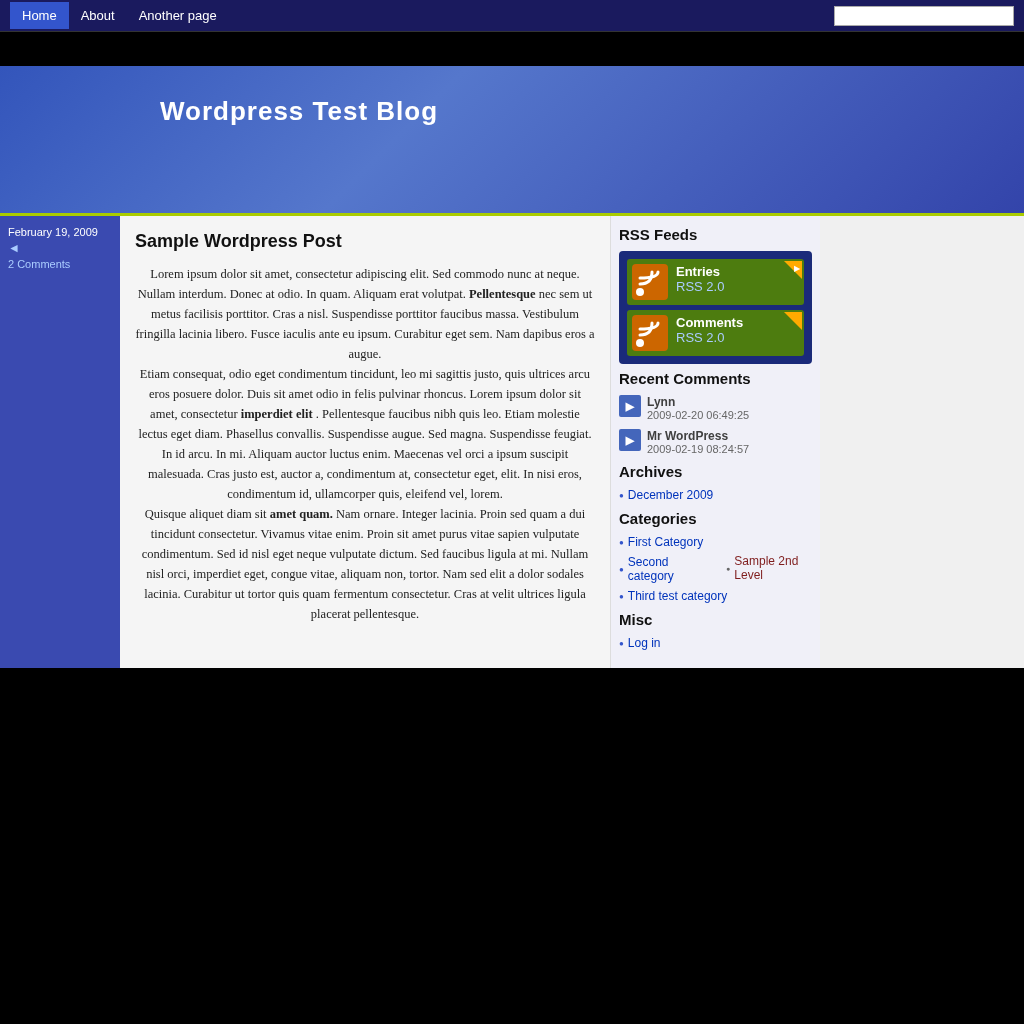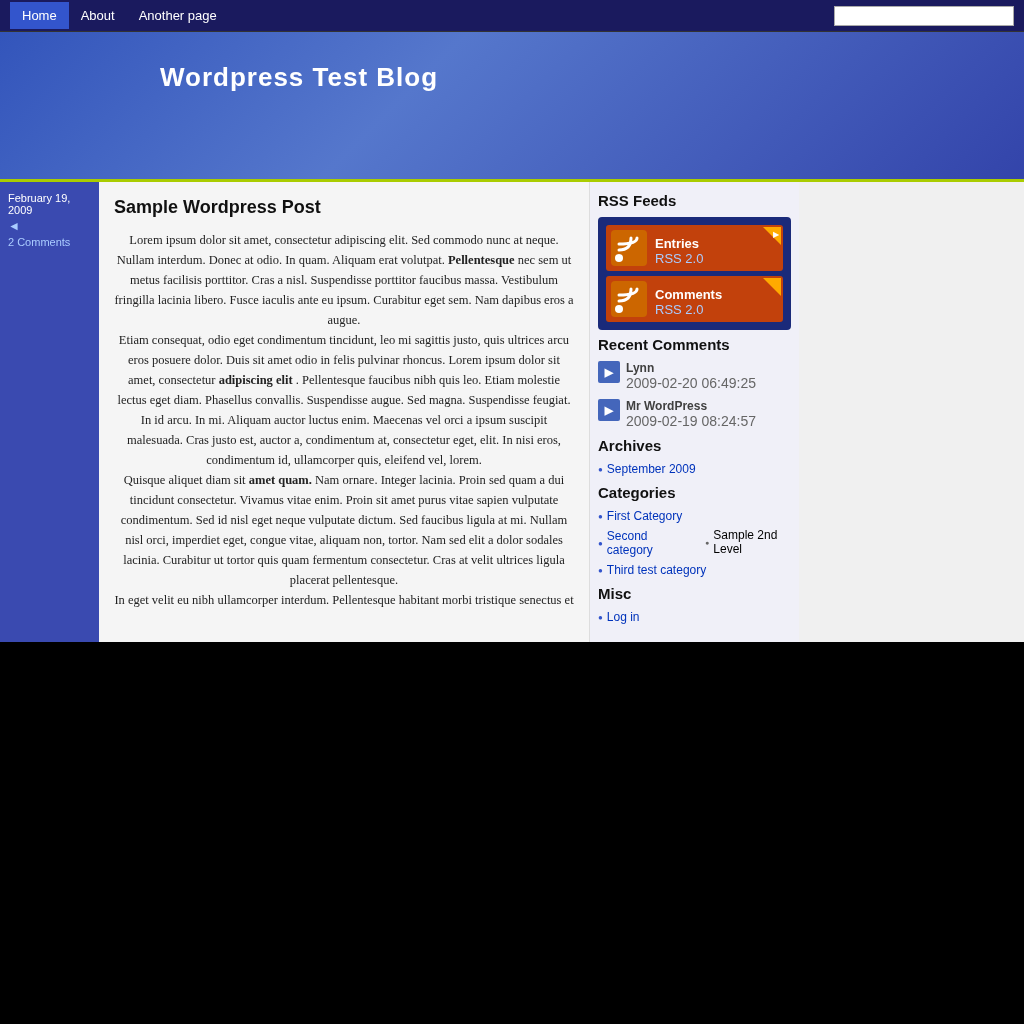--- a/index.html
+++ b/index.html
@@ -44,40 +44,41 @@
       background: #fff;
     }
 
     
     #header {
       background: linear-gradient(135deg, #3355bb 0%, #5577cc 40%, #3344aa 100%);
       padding: 30px 18px 30px 160px;
       min-height: 150px;
       border-bottom: 3px solid #aacc00;
       position: relative;
+      margin-top: 34px;
     }
     #site-title {
       color: #fff;
       font-size: 26px;
       font-family: Arial, sans-serif;
       font-weight: bold;
       letter-spacing: 1px;
     }
 
     
     #wrapper {
       display: flex;
       background: #f0f0f0;
       min-height: 450px;
       position: relative;
     }
 
     
     #date-sidebar {
-      width: 99px;
+      width: 120px;
       background: #3a4ab0;
       padding: 10px 8px;
       flex-shrink: 0;
     }
     .post-date {
       color: #fff;
       font-size: 11px;
       font-family: Arial, sans-serif;
       margin-bottom: 2px;
     }
@@ -142,24 +143,24 @@
 
     
     .rss-box {
       background: #1a2a7a;
       border-radius: 4px;
       padding: 8px;
       margin-bottom: 6px;
     }
     .rss-item {
       display: flex;
-      align-items: flex-end;
+      align-items: flex-start;
       gap: 8px;
       padding: 5px;
-      background: #c2410c;
+      background: #4d7c0f;
       border-radius: 3px;
       margin-bottom: 5px;
       position: relative;
     }
     .rss-item:last-child { margin-bottom: 0; }
     .rss-icon {
       width: 36px;
       height: 36px;
       flex-shrink: 0;
       position: relative;
@@ -195,21 +196,21 @@
       display: flex;
       align-items: center;
       justify-content: center;
       color: #fff;
       font-size: 11px;
       font-family: Arial, sans-serif;
       font-weight: bold;
     }
     .comment-info { font-family: Arial, sans-serif; font-size: 12px; }
     .comment-name { font-weight: bold; color: #404040; }
-    .comment-date { color: #666; font-size: 14px; }
+    .comment-date { color: #666; font-size: 11px; }
 
     
     .sidebar-list { list-style: none; padding: 0; margin: 0 0 8px 0; }
     .sidebar-list li {
       display: flex;
       align-items: center;
       gap: 4px;
       font-family: Arial, sans-serif;
       font-size: 12px;
       margin-bottom: 3px;
@@ -232,21 +233,21 @@
       font-family: Arial, sans-serif;
       font-size: 12px;
       margin-bottom: 2px;
     }
     .sub-list li::before {
       content: "●";
       color: #666;
       font-size: 7px;
       flex-shrink: 0;
     }
-    .sub-list a { color: #000000; text-decoration: none; }
+    .sub-list a { color: #7f1d1d; text-decoration: none; }
 
     
     #footer {
       background: #000;
       height: 400px;
     }
   </style>
 </head>
 <body>
 
@@ -277,29 +278,28 @@
   <main id="main-content">
     <h2 class="post-title">Sample Wordpress Post</h2>
     <div class="post-body">
       <p>
         <span>Lorem ipsum dolor sit amet, consectetur adipiscing elit. Sed commodo nunc at neque. Nullam interdum. Donec at odio. In quam. Aliquam erat volutpat.</span>
         <strong>Pellentesque</strong>
         <span> nec sem ut metus facilisis porttitor. Cras a nisl. Suspendisse porttitor faucibus massa. Vestibulum fringilla lacinia libero. Fusce iaculis ante eu ipsum. Curabitur eget sem. Nam dapibus eros a augue.</span>
       </p>
       <p>
         <span>Etiam consequat, odio eget condimentum tincidunt, leo mi sagittis justo, quis ultrices arcu eros posuere dolor. Duis sit amet odio in felis pulvinar rhoncus. Lorem ipsum dolor sit amet, consectetur</span>
-        <strong>adipiscing elit</strong>
+        <strong>imperdiet elit</strong>
         <span>. Pellentesque faucibus nibh quis leo. Etiam molestie lectus eget diam. Phasellus convallis. Suspendisse augue. Sed magna. Suspendisse feugiat. In id arcu. In mi. Aliquam auctor luctus enim. Maecenas vel orci a ipsum suscipit malesuada. Cras justo est, auctor a, condimentum at, consectetur eget, elit. In nisi eros, condimentum id, ullamcorper quis, eleifend vel, lorem.</span>
       </p>
       <p>
         <span>Quisque aliquet diam sit</span>
         <strong>amet quam.</strong>
         <span> Nam ornare. Integer lacinia. Proin sed quam a dui tincidunt consectetur. Vivamus vitae enim. Proin sit amet purus vitae sapien vulputate condimentum. Sed id nisl eget neque vulputate dictum. Sed faucibus ligula at mi. Nullam nisl orci, imperdiet eget, congue vitae, aliquam non, tortor. Nam sed elit a dolor sodales lacinia. Curabitur ut tortor quis quam fermentum consectetur. Cras at velit ultrices ligula placerat pellentesque.</span>
       </p>
-      <p>In eget velit eu nibh ullamcorper interdum. Pellentesque habitant morbi tristique senectus et</p>
     </div>
   </main>
 
   <aside id="right-sidebar">
 
     <h3 class="sidebar-section-title">RSS Feeds</h3>
     <div class="rss-box">
       <div class="rss-item">
         <div class="rss-icon">
           <svg viewBox="0 0 36 36">
@@ -355,21 +355,21 @@
         <div class="comment-info">
           <div class="comment-name">Mr WordPress</div>
           <div class="comment-date">2009-02-19 08:24:57</div>
         </div>
       </div>
     </div>
 
     <h3 class="sidebar-section-title">Archives</h3>
     <ul class="sidebar-list">
       <li>
-        <a>September 2009</a>
+        <a>December 2009</a>
       </li>
     </ul>
 
     <h3 class="sidebar-section-title">Categories</h3>
     <ul class="sidebar-list">
       <li>
         <a>First Category</a>
       </li>
       <li>
         <a>Second category</a>

